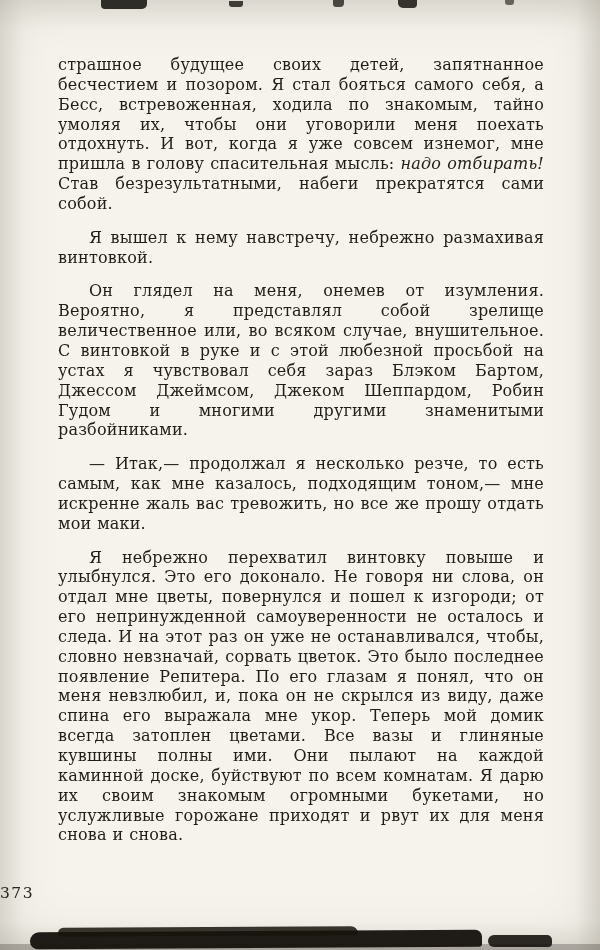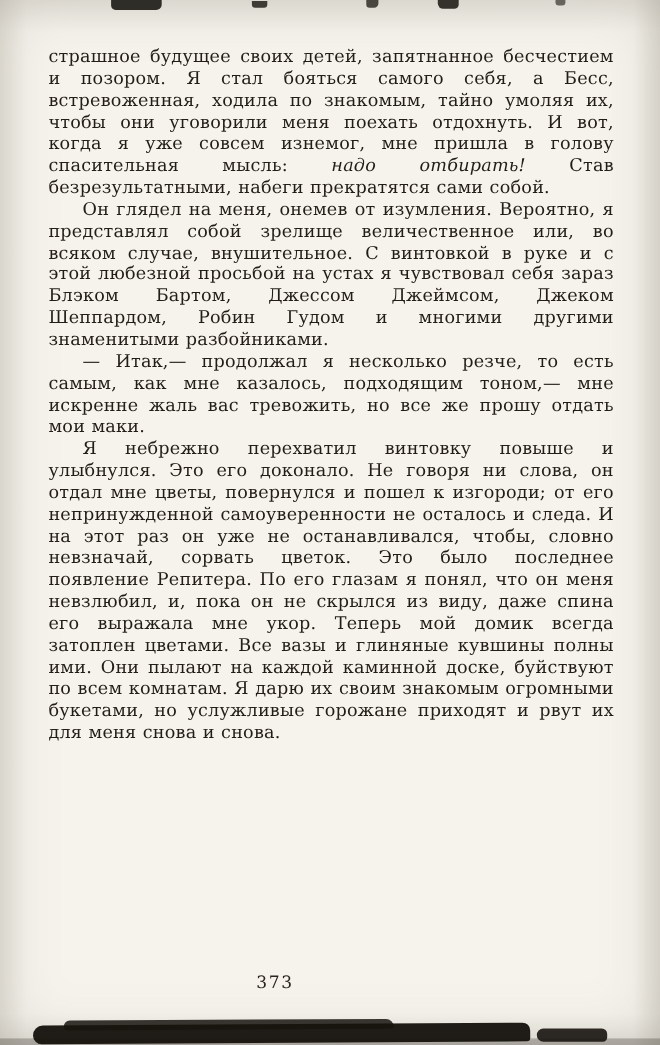--- a/index.html
+++ b/index.html
@@ -26,29 +26,28 @@
     position:absolute;
     left:44px; top:41px; width:514px;
     color:var(--ink);
     font-size:16px;
     line-height:19.85px;
     text-align:justify;
     letter-spacing:0.2px;
     word-spacing:0.5px;
   }
   .para{
-    margin:0;
+    margin:14px;
     text-indent:0;
   }
   .para.indent{ text-indent:31px; }
   .italic{ font-style:italic; }
   .page-number{
     position:absolute;
     left:0; top:884px; width:500px;
-    text-align:center;
     color:#2b251e;
     font-size:15.5px;
     letter-spacing:1.5px;
   }
   .artifact{
     position:absolute;
     background:#17140f;
   }
   .a-top1{ left:101px; top:0px; width:46px; height:9px; border-radius:0 0 5px 4px; opacity:.88;}
   .a-top2{ left:229px; top:1px; width:14px; height:6px; border-radius:0 0 3px 3px; opacity:.8;}
@@ -83,20 +82,21 @@
 <div class="scan-page">
 
   <span class="artifact a-top1"></span>
   <span class="artifact a-top2"></span>
   <span class="artifact a-top3"></span>
   <span class="artifact a-top4"></span>
   <span class="artifact a-top5"></span>
 
   <div class="text-block">
       <p class="para"><span>страшное будущее своих детей, запятнанное бесчестием и позором. Я стал бояться самого себя, а Бесс, встревоженная, ходила по знакомым, тайно умоляя их, чтобы они уговорили меня поехать отдохнуть. И вот, когда я уже совсем изнемог, мне пришла в голову спасительная мысль: </span><span class="italic">надо отбирать!</span><span> Став безрезультатными, набеги прекратятся сами собой.</span></p>
+      <p class="para indent"><span>Я вышел к нему навстречу, небрежно размахивая винтовкой.</span></p>
       <p class="para indent"><span>Он глядел на меня, онемев от изумления. Вероятно, я представлял собой зрелище величественное или, во всяком случае, внушительное. С винтовкой в руке и с этой любезной просьбой на устах я чувствовал себя зараз Блэком Бартом, Джессом Джеймсом, Джеком Шеппардом, Робин Гудом и многими другими знаменитыми разбойниками.</span></p>
       <p class="para indent"><span>— Итак,— продолжал я несколько резче, то есть самым, как мне казалось, подходящим тоном,— мне искренне жаль вас тревожить, но все же прошу отдать мои маки.</span></p>
       <p class="para indent"><span>Я небрежно перехватил винтовку повыше и улыбнулся. Это его доконало. Не говоря ни слова, он отдал мне цветы, повернулся и пошел к изгороди; от его непринужденной самоуверенности не осталось и следа. И на этот раз он уже не останавливался, чтобы, словно невзначай, сорвать цветок. Это было последнее появление Репитера. По его глазам я понял, что он меня невзлюбил, и, пока он не скрылся из виду, даже спина его выражала мне укор. Теперь мой домик всегда затоплен цветами. Все вазы и глиняные кувшины полны ими. Они пылают на каждой каминной доске, буйствуют по всем комнатам. Я дарю их своим знакомым огромными букетами, но услужливые горожане приходят и рвут их для меня снова и снова.</span></p>
     </div>
 
   <div class="page-number">373</div>
 
   <span class="artifact a-bot2"></span>
   <span class="artifact a-bot1"></span>
   <span class="artifact a-bot3"></span>

